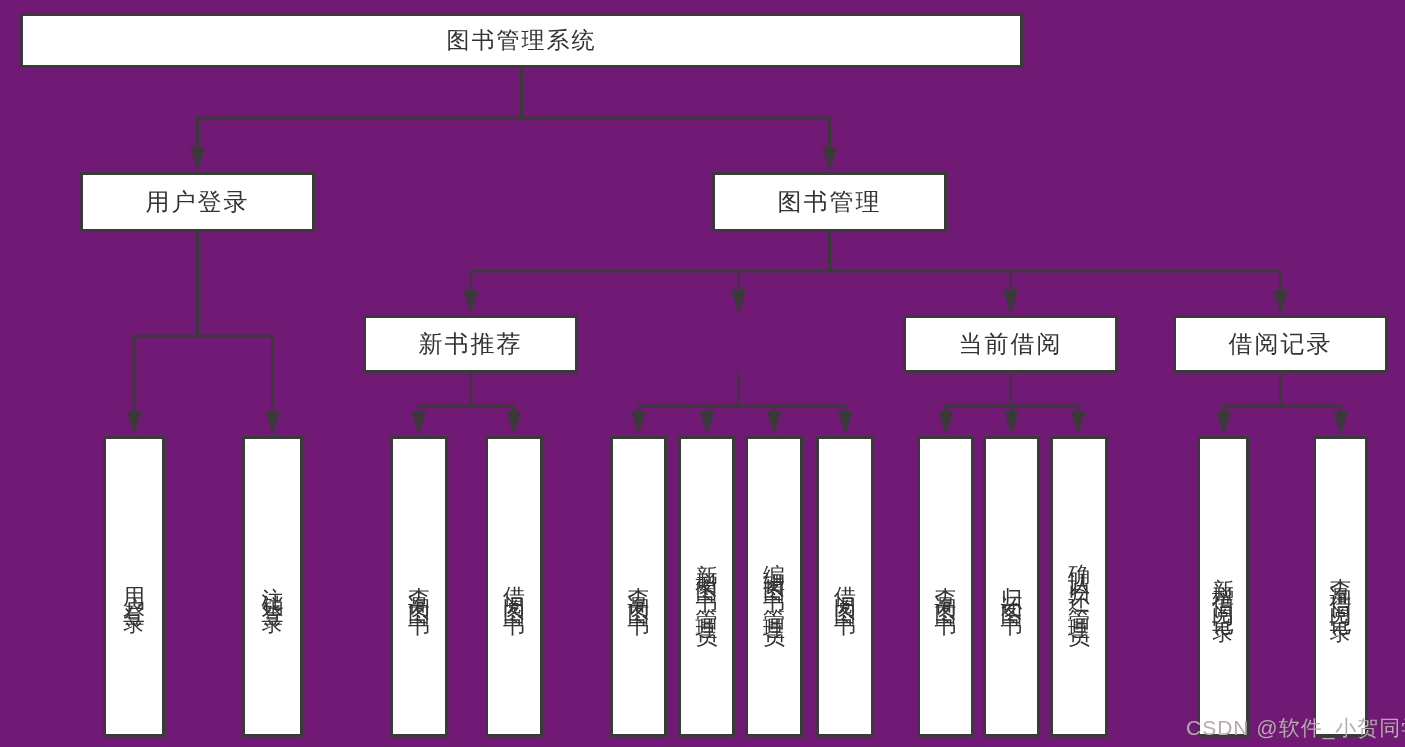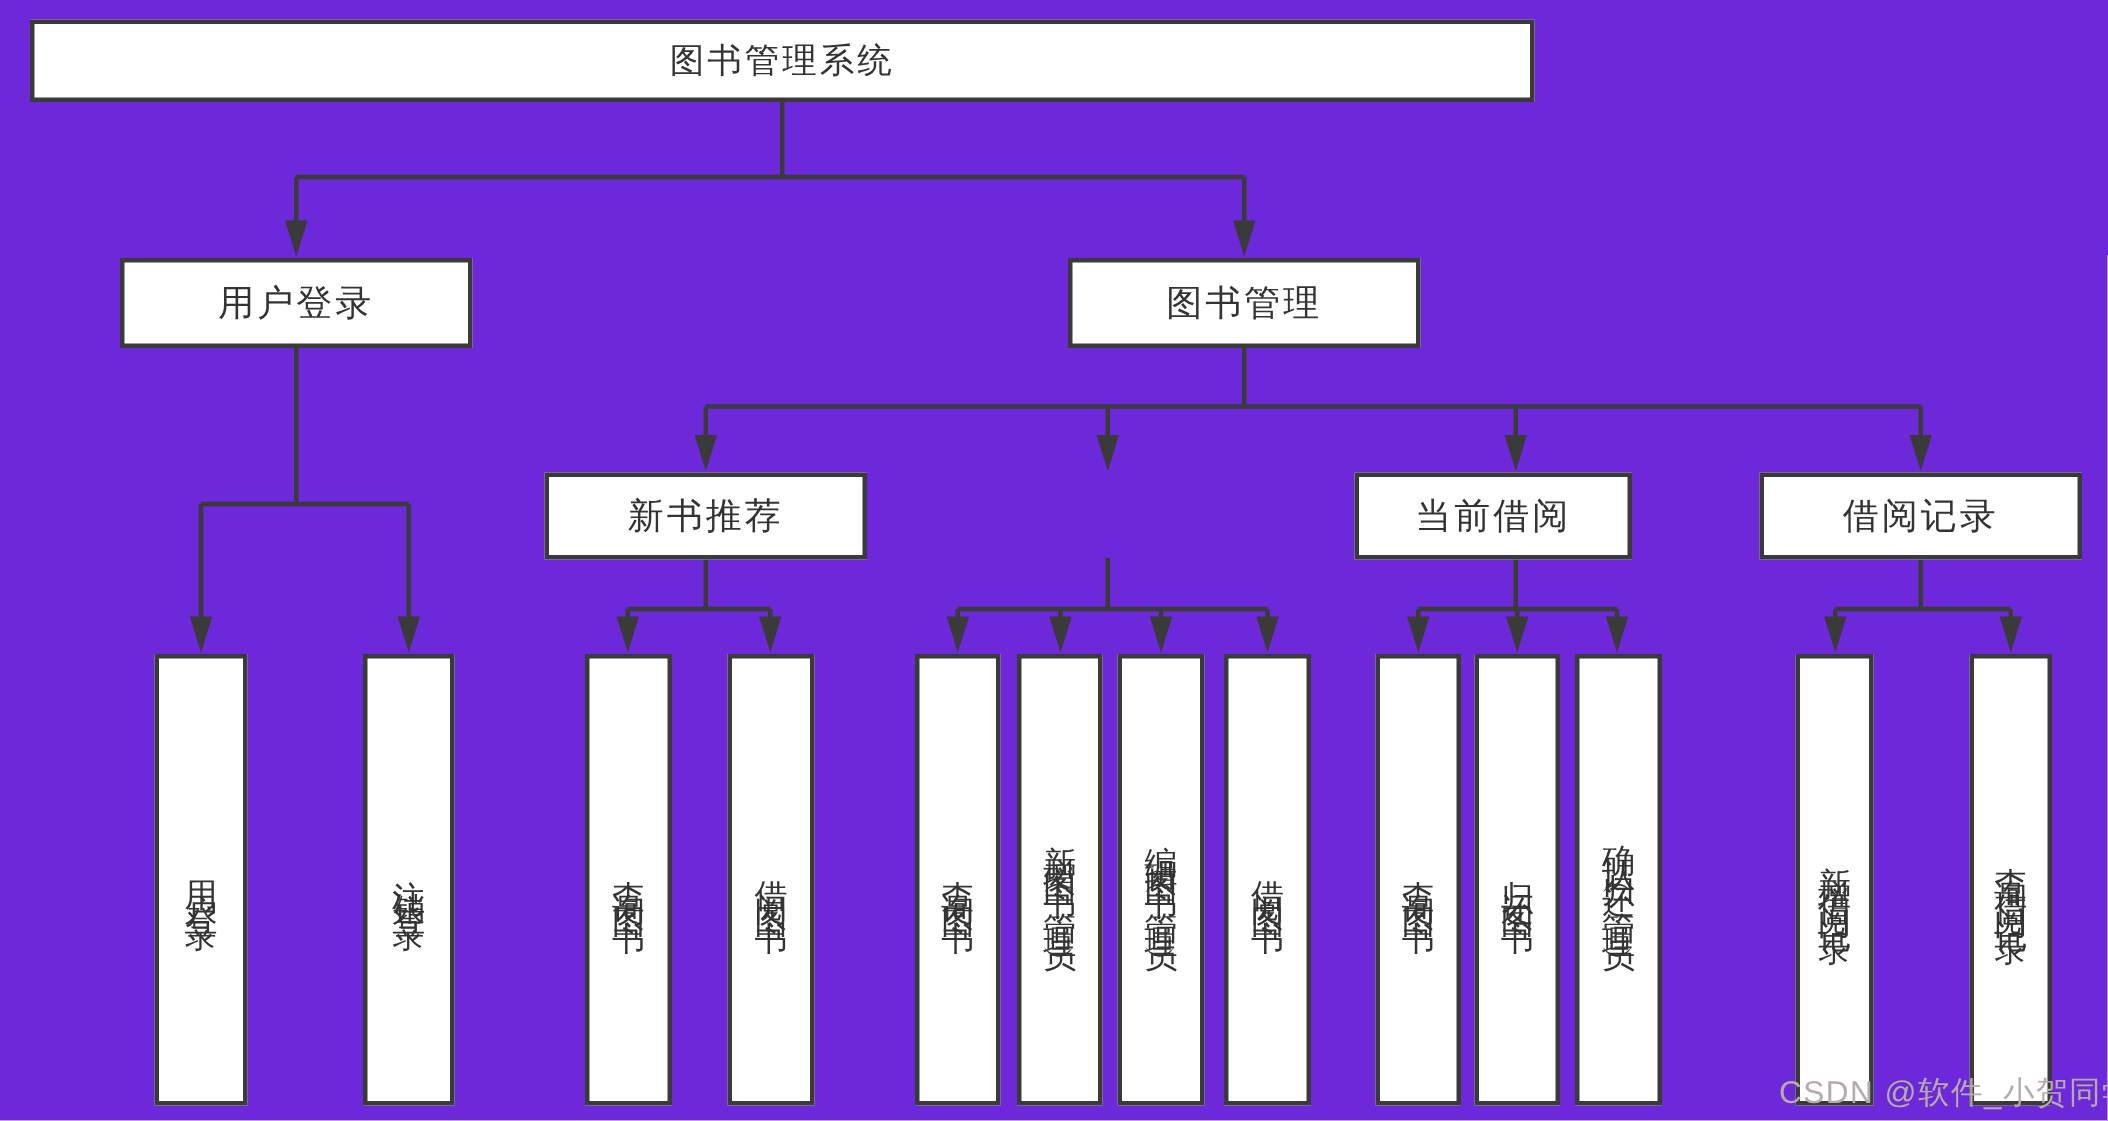--- a/index.html
+++ b/index.html
@@ -1,19 +1,19 @@
 <!DOCTYPE html>
 <html><head>
 <meta charset="utf-8">
 <style>
   html,body{margin:0;padding:0;background:#ffffff;}
   .canvas{
     position:relative;
     width:1405px;height:747px;
-    background:#6d28d9;
+    background:#701a75;
     font-family:"Liberation Sans","DejaVu Sans",sans-serif;
     color:#333333;
     overflow:hidden;
   }
   svg.connectors{position:absolute;left:0;top:0;z-index:1;}
   .box{
     position:absolute;
     box-sizing:border-box;
     background:#ffffff;
     border:3px solid #3a3a3a;
@@ -77,21 +77,21 @@
       <polygon points="1333,411 1348,411 1340.5,435"></polygon>
     </g>
   </svg>
 
   <div class="box root-box" style="left:20px;top:13px;width:1003px;height:55px">图书管理系统</div>
 
   <div class="box h-box" style="left:80px;top:172px;width:235px;height:60px">用户登录</div>
   <div class="box h-box" style="left:363px;top:315px;width:215px;height:58px">新书推荐</div>
 
   <div class="box h-box" style="left:712px;top:172px;width:235px;height:60px">图书管理</div>
-  <div class="box h-box" style="left:903px;top:315px;width:185px;height:58px">当前借阅</div>
+  <div class="box h-box" style="left:903px;top:315px;width:215px;height:58px">当前借阅</div>
   <div class="box h-box" style="left:1173px;top:315px;width:215px;height:58px">借阅记录</div>
 
   <div class="box leaf" style="left:103px;top:436px;width:62px;height:301px">用户登录</div>
   <div class="box leaf" style="left:242px;top:436px;width:61px;height:301px">注销登录</div>
 
   <div class="box leaf" style="left:390px;top:436px;width:58px;height:301px">查询图书</div>
   <div class="box leaf" style="left:485px;top:436px;width:58px;height:301px">借阅图书</div>
 
   <div class="box leaf" style="left:610px;top:436px;width:57px;height:301px">查询图书</div>
   <div class="box leaf" style="left:678px;top:436px;width:57px;height:301px">新增图书（管理员）</div>

